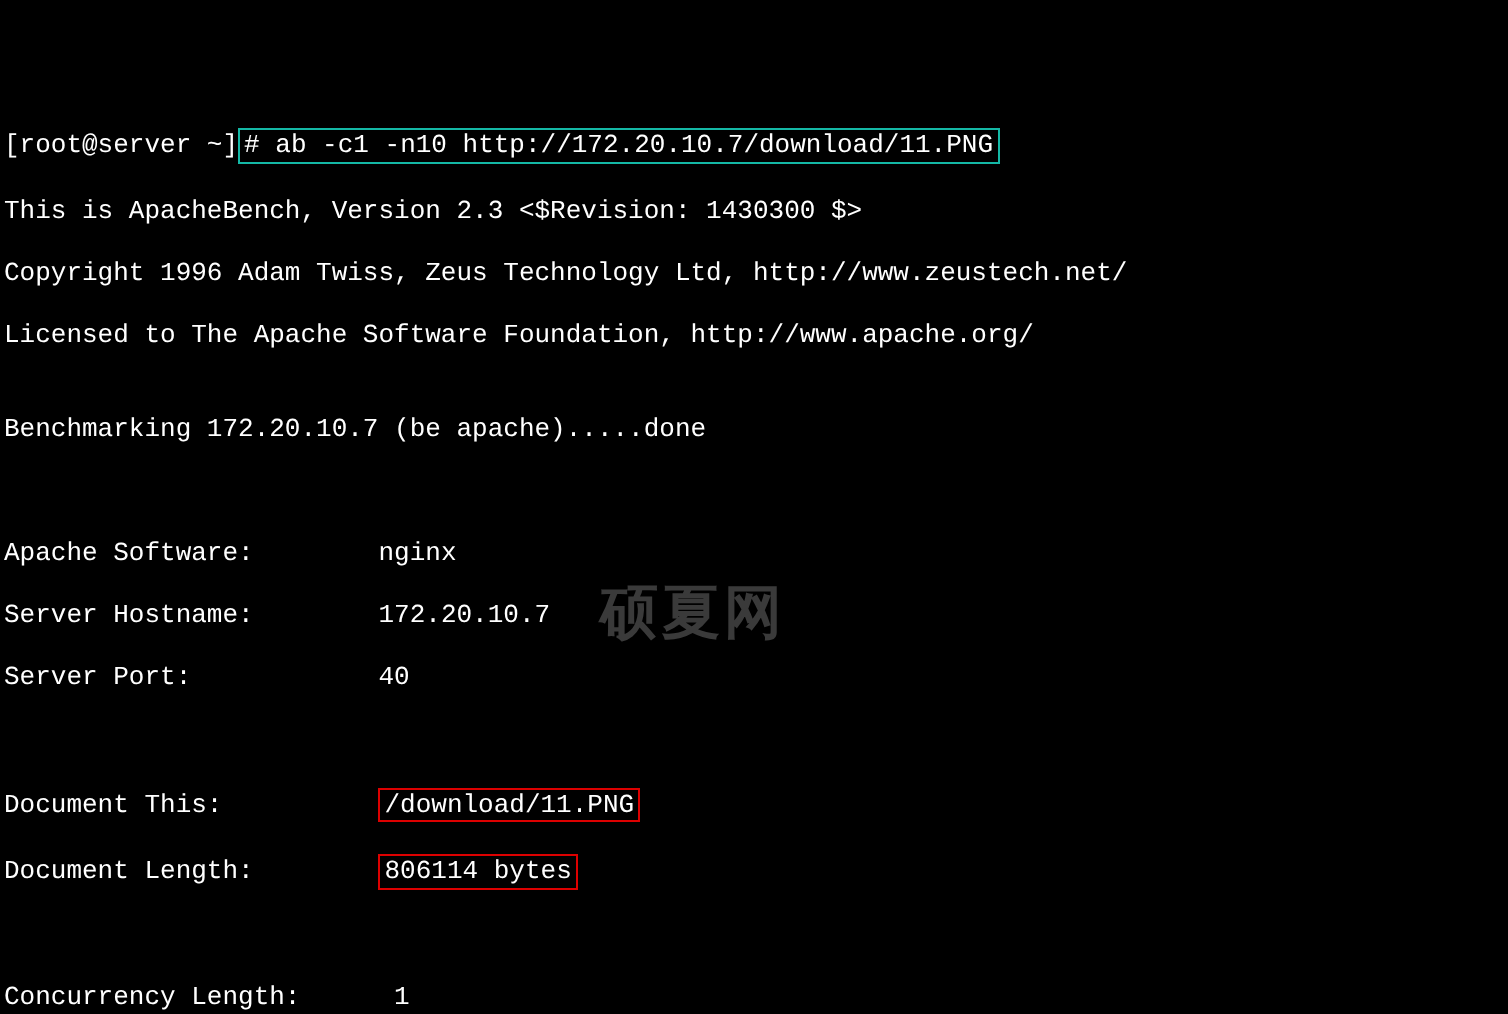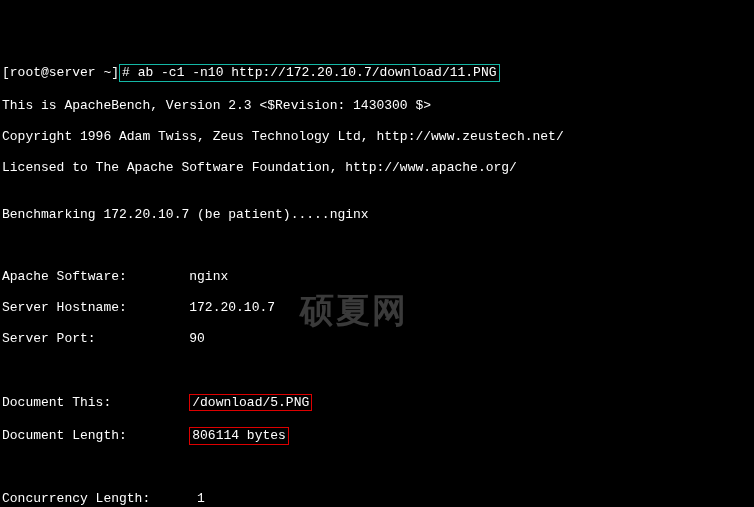--- a/index.html
+++ b/index.html
@@ -17,45 +17,45 @@
     position: relative;
   }
   .line { white-space: pre; }
   .hl-red { border: 1px solid #d00; display: inline-block; padding: 0 2px; }
   .prompt-hl { border: 1px solid #14b8a6; display: inline-block; padding: 0 2px; text-align: right; }
   .watermark {
     position: absolute;
     top: 290px;
     left: 300px;
     font-family: "SimHei", sans-serif;
-    font-size: 34px;
+    font-size: 29px;
     color: rgba(128,128,128,0.45);
     font-weight: bold;
     pointer-events: none;
     letter-spacing: 2px;
   }
 </style>
 </head>
 <body>
 
 
 
 <div class="line"><span>[root@server ~]</span><span class="prompt-hl"><span>#</span> <span>ab -c1 -n10 http://172.20.10.7/download/11.PNG</span></span></div>
 <div class="line">This is ApacheBench, Version 2.3 &lt;$Revision: 1430300 $&gt;</div>
 <div class="line">Copyright 1996 Adam Twiss, Zeus Technology Ltd, http://www.zeustech.net/</div>
 <div class="line">Licensed to The Apache Software Foundation, http://www.apache.org/</div>
 <div class="line"></div>
-<div class="line">Benchmarking 172.20.10.7 (be patient).....nginx</div>
+<div class="line">Benchmarking 172.20.10.7 (be apache).....done</div>
 <div class="line"></div>
 <div class="line"></div>
 <div class="line"><span>Apache Software:</span>        <span>nginx</span></div>
 <div class="line"><span>Server Hostname:</span>        <span>172.20.10.7</span></div>
-<div class="line"><span>Server Port:</span>            <span>90</span></div>
+<div class="line"><span>Server Port:</span>            <span>40</span></div>
 <div class="line"> </div>
-<div class="line"><span>Document This:</span>          <span class="hl-red">/download/5.PNG</span></div>
+<div class="line"><span>Document This:</span>          <span class="hl-red">/download/11.PNG</span></div>
 <div class="line"><span>Document Length:</span>        <span class="hl-red">806114 bytes</span></div>
 <div class="line"> </div>
 <div class="line"><span>Concurrency Length:</span>      <span>1</span></div>
 
 
 
 
 
 
 

